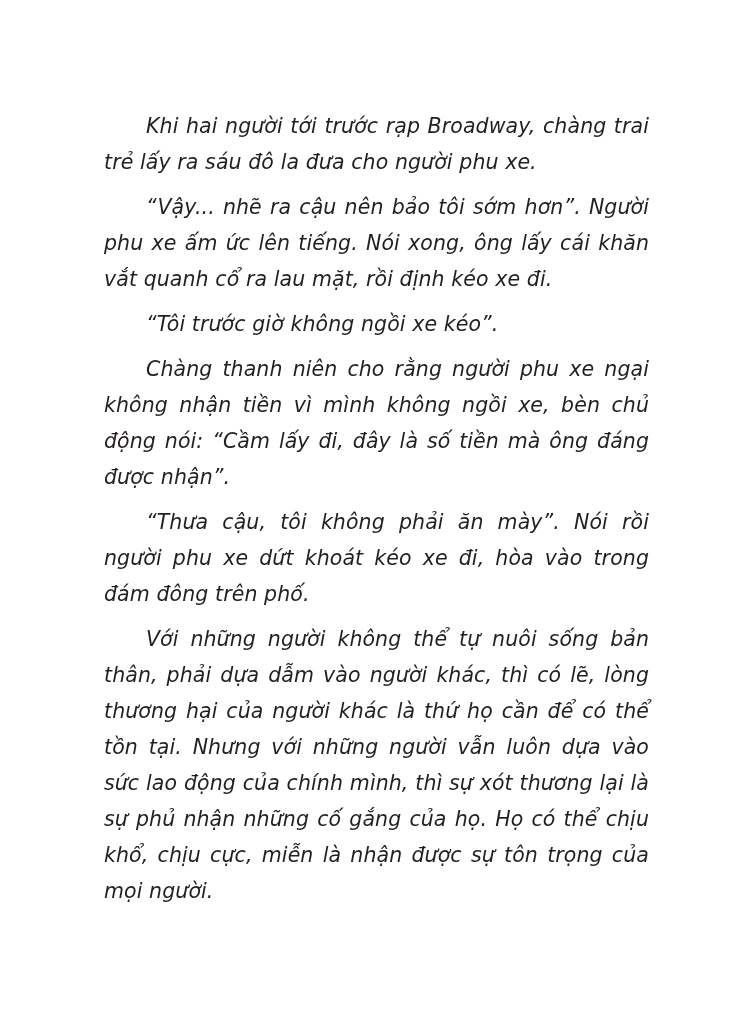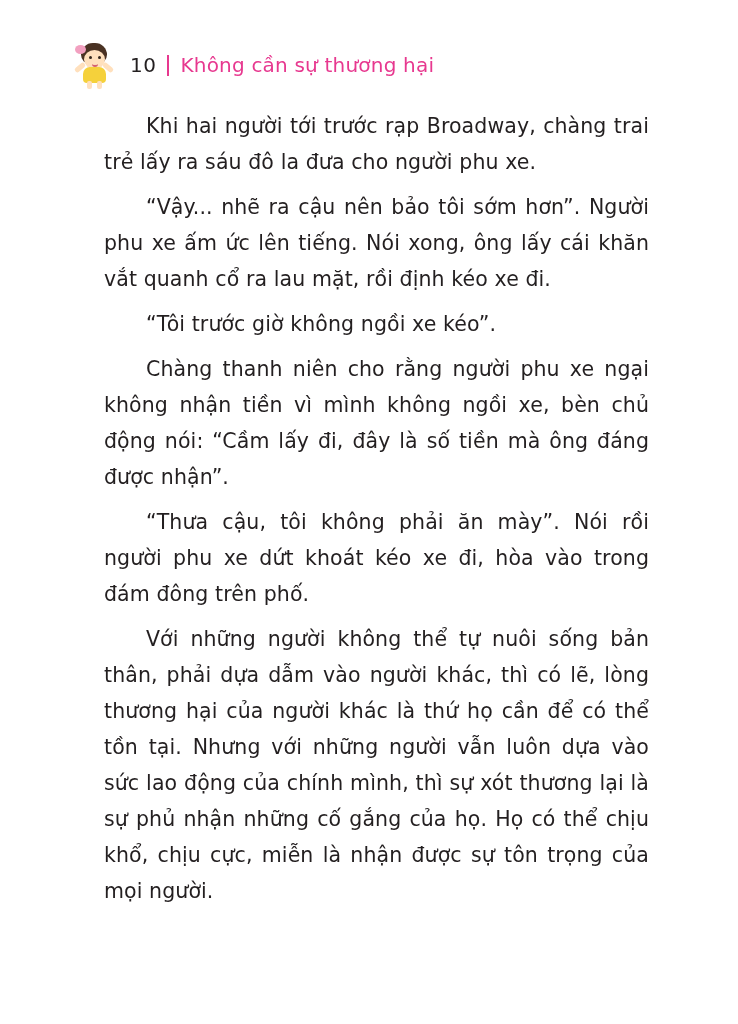--- a/index.html
+++ b/index.html
@@ -151,46 +151,29 @@
     width: 552px;
   }
   .para {
     margin: 0 7px 9px 0;
     font-size: 20.5px;
     line-height: 36px;
     color: #231f20;
     text-align: justify;
     text-indent: 42px;
     letter-spacing: 0.1px;
+    font-style: italic;
   }
   .para:last-child { margin-bottom: 0; }
 </style>
 </head>
 <body>
 
 <div class="page">
 
-  <div class="page-header">
-    <div class="mascot">
-      <div class="hair"></div>
-      <div class="bow"></div>
-      <div class="face"></div>
-      <div class="eye-l"></div>
-      <div class="eye-r"></div>
-      <div class="mouth"></div>
-      <div class="arm-l"></div>
-      <div class="arm-r"></div>
-      <div class="body"></div>
-      <div class="leg-l"></div>
-      <div class="leg-r"></div>
-    </div>
-    <span class="page-number">10</span>
-    <span class="header-divider"></span>
-    <span class="header-title">Không cần sự thương hại</span>
-  </div>
 
   <div class="content">
     <p class="para">Khi hai người tới trước rạp Broadway, chàng trai trẻ lấy ra sáu đô la đưa cho người phu xe.</p>
     <p class="para">“Vậy... nhẽ ra cậu nên bảo tôi sớm hơn”. Người phu xe ấm ức lên tiếng. Nói xong, ông lấy cái khăn vắt quanh cổ ra lau mặt, rồi định kéo xe đi.</p>
     <p class="para">“Tôi trước giờ không ngồi xe kéo”.</p>
     <p class="para">Chàng thanh niên cho rằng người phu xe ngại không nhận tiền vì mình không ngồi xe, bèn chủ động nói: “Cầm lấy đi, đây là số tiền mà ông đáng được nhận”.</p>
     <p class="para">“Thưa cậu, tôi không phải ăn mày”. Nói rồi người phu xe dứt khoát kéo xe đi, hòa vào trong đám đông trên phố.</p>
     <p class="para">Với những người không thể tự nuôi sống bản thân, phải dựa dẫm vào người khác, thì có lẽ, lòng thương hại của người khác là thứ họ cần để có thể tồn tại. Nhưng với những người vẫn luôn dựa vào sức lao động của chính mình, thì sự xót thương lại là sự phủ nhận những cố gắng của họ. Họ có thể chịu khổ, chịu cực, miễn là nhận được sự tôn trọng của mọi người.</p>
   </div>
 

